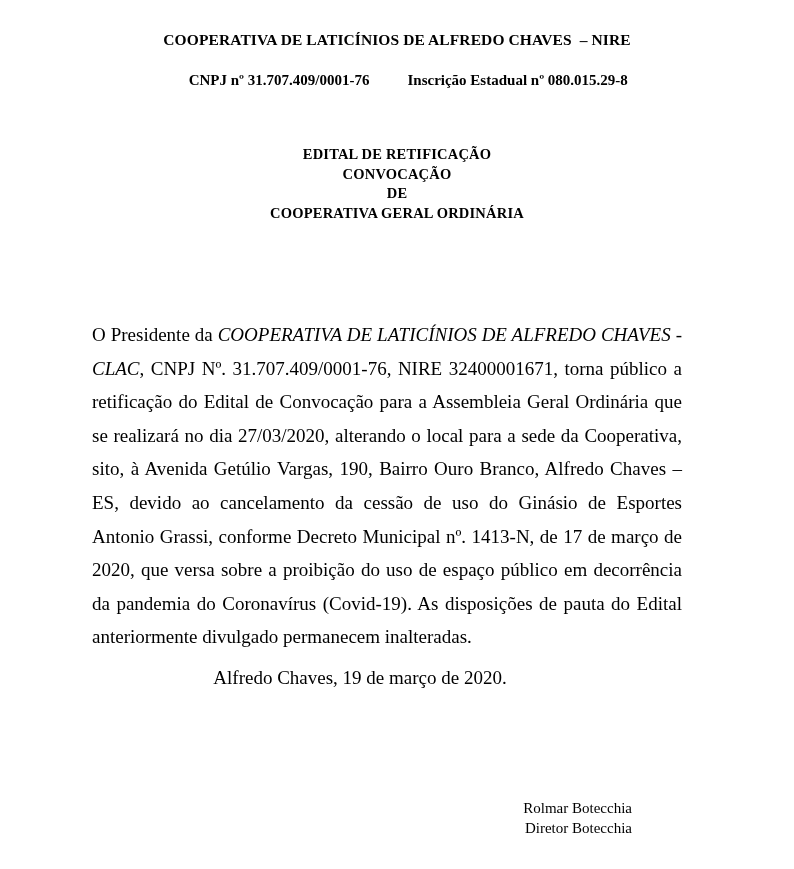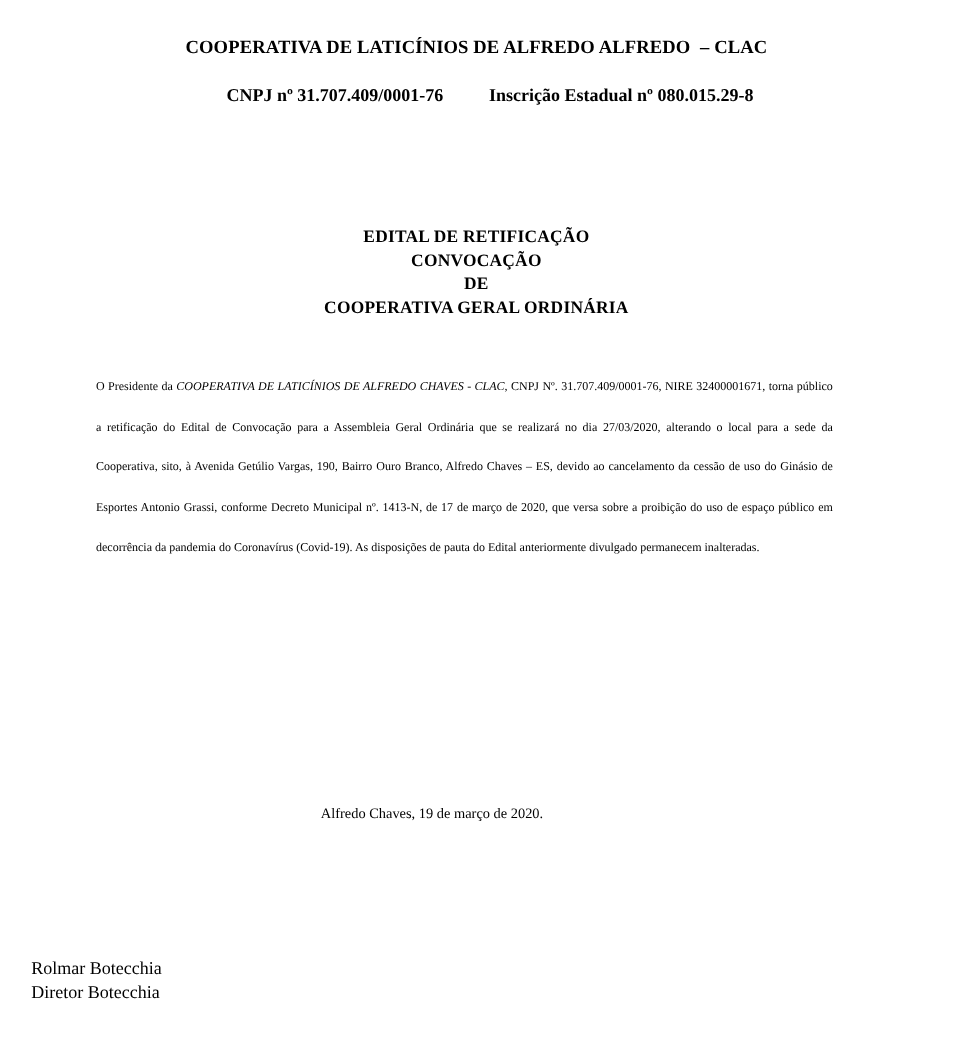--- a/index.html
+++ b/index.html
@@ -51,84 +51,83 @@
     width: 38px;
   }
 
   
   .title-block {
     position: absolute;
     top: 145px;
     left: 0;
     width: 794px;
     text-align: center;
-    margin-top: 44px;
   }
   .title-block .tline {
     font-size: 14.5px;
     font-weight: bold;
     line-height: 19.5px;
     letter-spacing: 0.2px;
     white-space: pre;
   }
 
   
   .body-block {
     position: absolute;
     top: 306px;
     left: 80px;
     width: 614px;
   }
   .body-par {
-    font-size: 10px;
+    font-size: 19px;
     line-height: 33.6px;
     text-align: justify;
     text-justify: inter-word;
-    margin: 0;
+    margin: 12px;
     hyphens: none;
   }
   .body-par .it {
     font-style: italic;
   }
 
   
   .date-line {
     position: absolute;
     top: 667px;
     left: 0;
     width: 720px;
     text-align: center;
-    font-size: 12px;
+    font-size: 19px;
     line-height: 22px;
     white-space: pre;
   }
 
   
   .signature-block {
     position: absolute;
     top: 798px;
     left: 0;
     width: 632px;
-    text-align: left;
+    text-align: right;
     padding-left: 26px;
     box-sizing: border-box;
   }
   .signature-block .sline {
     font-size: 15px;
     line-height: 20px;
     white-space: pre;
   }
 </style>
 </head>
 <body>
 
 <div class="page">
 
   <div class="letterhead">
-    <div class="letterhead-line1">COOPERATIVA DE LATICÍNIOS DE ALFREDO ALFREDO  – CLAC</div>
+    <div class="letterhead-line1">COOPERATIVA DE LATICÍNIOS DE ALFREDO CHAVES  – NIRE</div>
     <div class="letterhead-line2">
       <span>CNPJ nº 31.707.409/0001-76</span><span class="lh-gap"></span><span>Inscrição Estadual nº 080.015.29-8</span>
     </div>
   </div>
 
   <div class="title-block">
     <div class="tline">EDITAL DE RETIFICAÇÃO</div>
     <div class="tline">CONVOCAÇÃO</div>
     <div class="tline">DE</div>
     <div class="tline">COOPERATIVA GERAL ORDINÁRIA</div>

